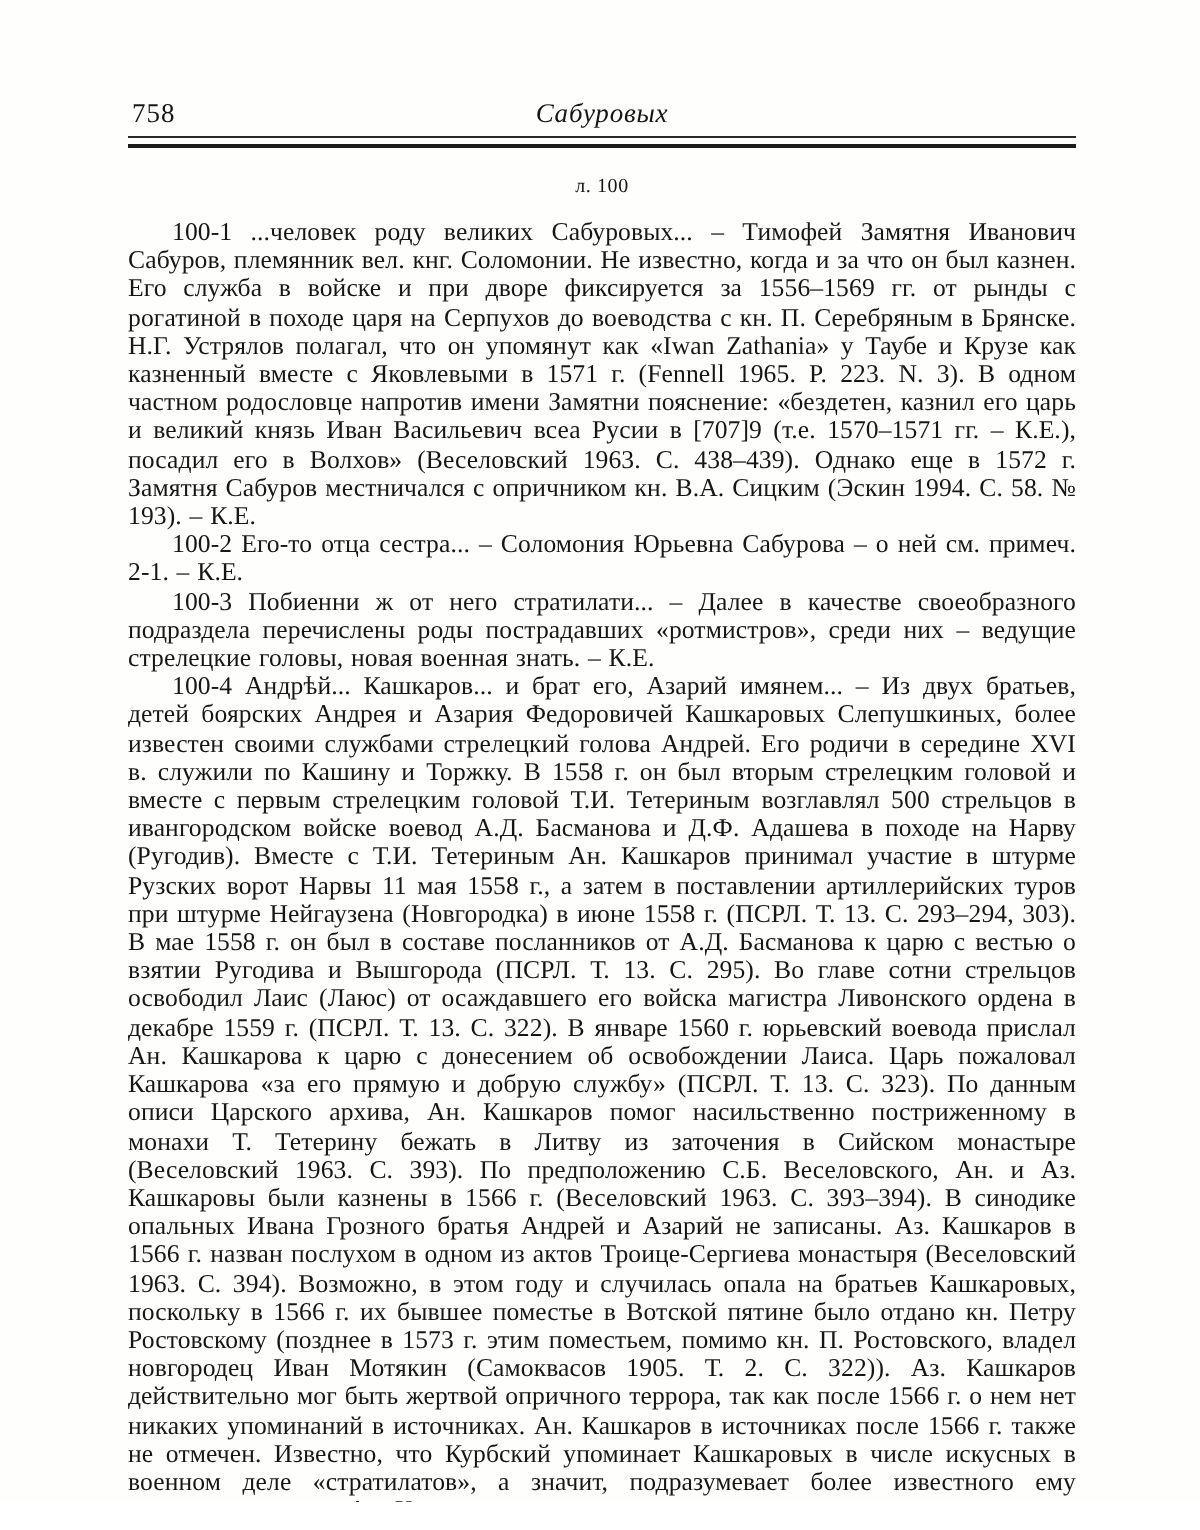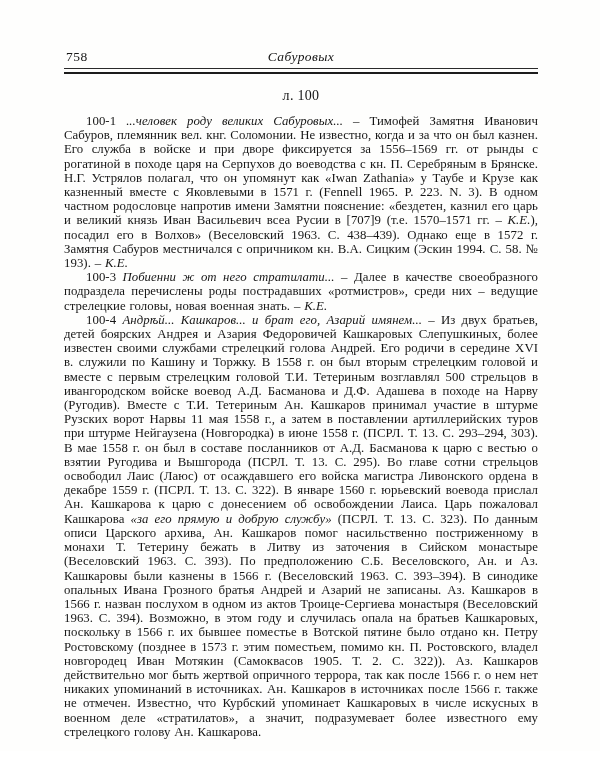--- a/index.html
+++ b/index.html
@@ -40,54 +40,54 @@
     letter-spacing: 0.4px;
   }
   .header-rule {
     margin-top: 3px;
     height: 3px;
     border-top: 1px solid #2a2a2a;
     border-bottom: 2px solid #1c1c1c;
   }
   .folio-heading {
     text-align: center;
-    font-size: 14px;
+    font-size: 10px;
     margin-top: 14px;
     margin-bottom: 10px;
     letter-spacing: 0.3px;
   }
   .entries {
     text-align: justify;
   }
   .entry {
     margin: 0;
     font-size: 12.8px;
     line-height: 14.2px;
     text-align: justify;
     text-indent: 22px;
     letter-spacing: 0.05px;
     word-spacing: 0.6px;
   }
   .it {
-    font-style: italic;
   }
 </style>
 </head>
 <body>
 
 <div class="page">
 
   <div class="header-row">
     <span class="page-number">758</span>
     <span class="running-head">Сабуровых</span>
   </div>
 
   <div class="header-rule"></div>
 
   <div class="folio-heading">л. 100</div>
 
   <div class="entries">
     <p class="entry"><span>100-1 </span><span class="it">...человек роду великих Сабуровых...</span><span> – Тимофей Замятня Иванович Сабуров, племянник вел. кнг. Соломонии. Не известно, когда и за что он был казнен. Его служба в войске и при дворе фиксируется за 1556–1569 гг. от рынды с рогатиной в походе царя на Серпухов до воеводства с кн. П. Серебряным в Брянске. Н.Г. Устрялов полагал, что он упомянут как «Iwan Zathania» у Таубе и Крузе как казненный вместе с Яковлевыми в 1571 г. (Fennell 1965. P. 223. N. 3). В одном частном родословце напротив имени Замятни пояснение: «бездетен, казнил его царь и великий князь Иван Васильевич всеа Русии в [707]9 (т.е. 1570–1571 гг. – </span><span class="it">К.Е.</span><span>), посадил его в Волхов» (Веселовский 1963. С. 438–439). Однако еще в 1572 г. Замятня Сабуров местничался с опричником кн. В.А. Сицким (Эскин 1994. С. 58. № 193). – </span><span class="it">К.Е.</span></p>
+    <p class="entry"><span>100-2 </span><span class="it">Его-то отца сестра...</span><span> – Соломония Юрьевна Сабурова – о ней см. примеч. 2-1. – </span><span class="it">К.Е.</span></p>
     <p class="entry"><span>100-3 </span><span class="it">Побиенни ж от него стратилати...</span><span> – Далее в качестве своеобразного подраздела перечислены роды пострадавших «ротмистров», среди них – ведущие стрелецкие головы, новая военная знать. – </span><span class="it">К.Е.</span></p>
     <p class="entry"><span>100-4 </span><span class="it">Андрѣй... Кашкаров... и брат его, Азарий имянем...</span><span> – Из двух братьев, детей боярских Андрея и Азария Федоровичей Кашкаровых Слепушкиных, более известен своими службами стрелецкий голова Андрей. Его родичи в середине XVI в. служили по Кашину и Торжку. В 1558 г. он был вторым стрелецким головой и вместе с первым стрелецким головой Т.И. Тетериным возглавлял 500 стрельцов в ивангородском войске воевод А.Д. Басманова и Д.Ф. Адашева в походе на Нарву (Ругодив). Вместе с Т.И. Тетериным Ан. Кашкаров принимал участие в штурме Рузских ворот Нарвы 11 мая 1558 г., а затем в поставлении артиллерийских туров при штурме Нейгаузена (Новгородка) в июне 1558 г. (ПСРЛ. Т. 13. С. 293–294, 303). В мае 1558 г. он был в составе посланников от А.Д. Басманова к царю с вестью о взятии Ругодива и Вышгорода (ПСРЛ. Т. 13. С. 295). Во главе сотни стрельцов освободил Лаис (Лаюс) от осаждавшего его войска магистра Ливонского ордена в декабре 1559 г. (ПСРЛ. Т. 13. С. 322). В январе 1560 г. юрьевский воевода прислал Ан. Кашкарова к царю с донесением об освобождении Лаиса. Царь пожаловал Кашкарова </span><span class="it">«за его прямую и добрую службу»</span><span> (ПСРЛ. Т. 13. С. 323). По данным описи Царского архива, Ан. Кашкаров помог насильственно постриженному в монахи Т. Тетерину бежать в Литву из заточения в Сийском монастыре (Веселовский 1963. С. 393). По предположению С.Б. Веселовского, Ан. и Аз. Кашкаровы были казнены в 1566 г. (Веселовский 1963. С. 393–394). В синодике опальных Ивана Грозного братья Андрей и Азарий не записаны. Аз. Кашкаров в 1566 г. назван послухом в одном из актов Троице-Сергиева монастыря (Веселовский 1963. С. 394). Возможно, в этом году и случилась опала на братьев Кашкаровых, поскольку в 1566 г. их бывшее поместье в Вотской пятине было отдано кн. Петру Ростовскому (позднее в 1573 г. этим поместьем, помимо кн. П. Ростовского, владел новгородец Иван Мотякин (Самоквасов 1905. Т. 2. С. 322)). Аз. Кашкаров действительно мог быть жертвой опричного террора, так как после 1566 г. о нем нет никаких упоминаний в источниках. Ан. Кашкаров в источниках после 1566 г. также не отмечен. Известно, что Курбский упоминает Кашкаровых в числе искусных в военном деле «стратилатов», а значит, подразумевает более известного ему стрелецкого голову Ан. Кашкарова.</span></p>
   </div>
 
 </div>
 
 </body></html>

